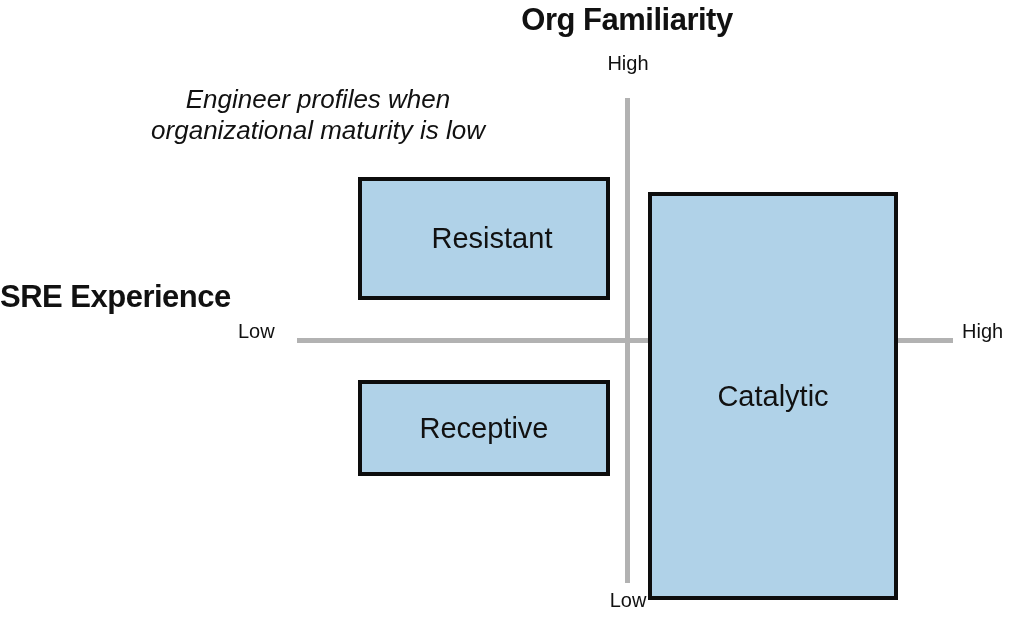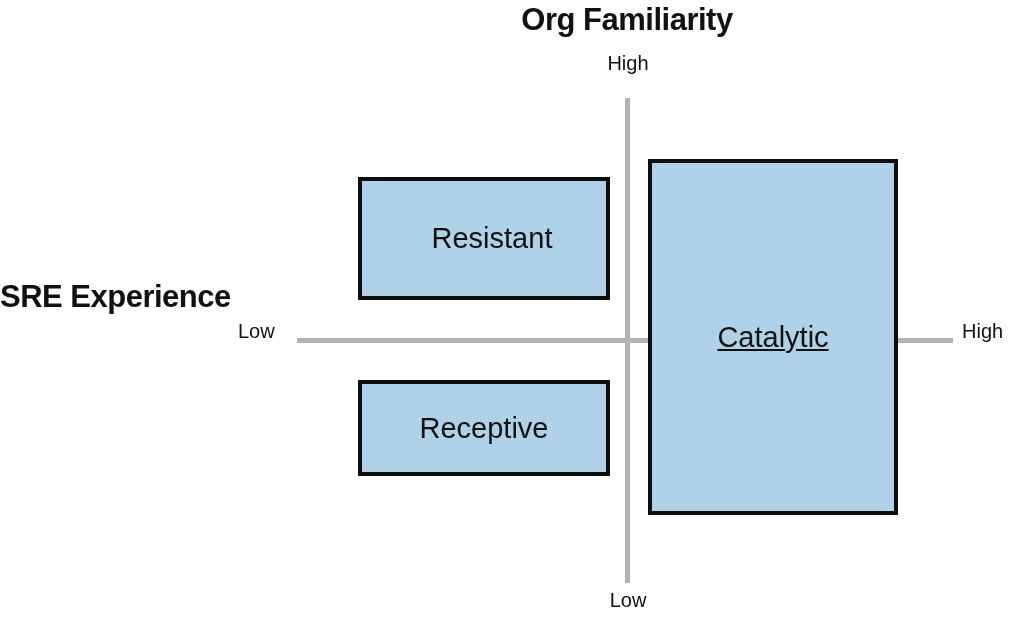--- a/index.html
+++ b/index.html
@@ -71,32 +71,34 @@
     display: flex;
     align-items: center;
     justify-content: center;
   }
   .qbox .qlabel {
     font-size: 29px;
     color: var(--text, #111111);
   }
   .box-resistant { left: 358px; top: 177px; width: 252px; height: 123px; padding-left: 16px; }
   .box-receptive { left: 358px; top: 380px; width: 252px; height: 96px; }
-  .box-catalytic { left: 648px; top: 159px; width: 250px; height: 356px; text-decoration: underline; }
+  .box-catalytic { left: 648px; top: 192px; width: 250px; height: 408px; }
 </style>
 </head>
 <body>
 
 <div class="figure">
 
   <div class="abs axis-title center-x" style="left:627px; top:2px;">Org Familiarity</div>
 
   <div class="abs tick-label center-x" style="left:628px; top:52px;">High</div>
 
   <div class="abs annotation">
+    <div>Engineer profiles when</div>
+    <div>organizational maturity is low</div>
   </div>
 
   <div class="abs axis-title" style="left:0px; top:279px;">SRE Experience</div>
 
   <div class="abs tick-label" style="left:238px; top:320px;">Low</div>
 
   <div class="abs tick-label" style="left:962px; top:320px;">High</div>
 
   <div class="abs tick-label center-x" style="left:628px; top:589px;">Low</div>
 

